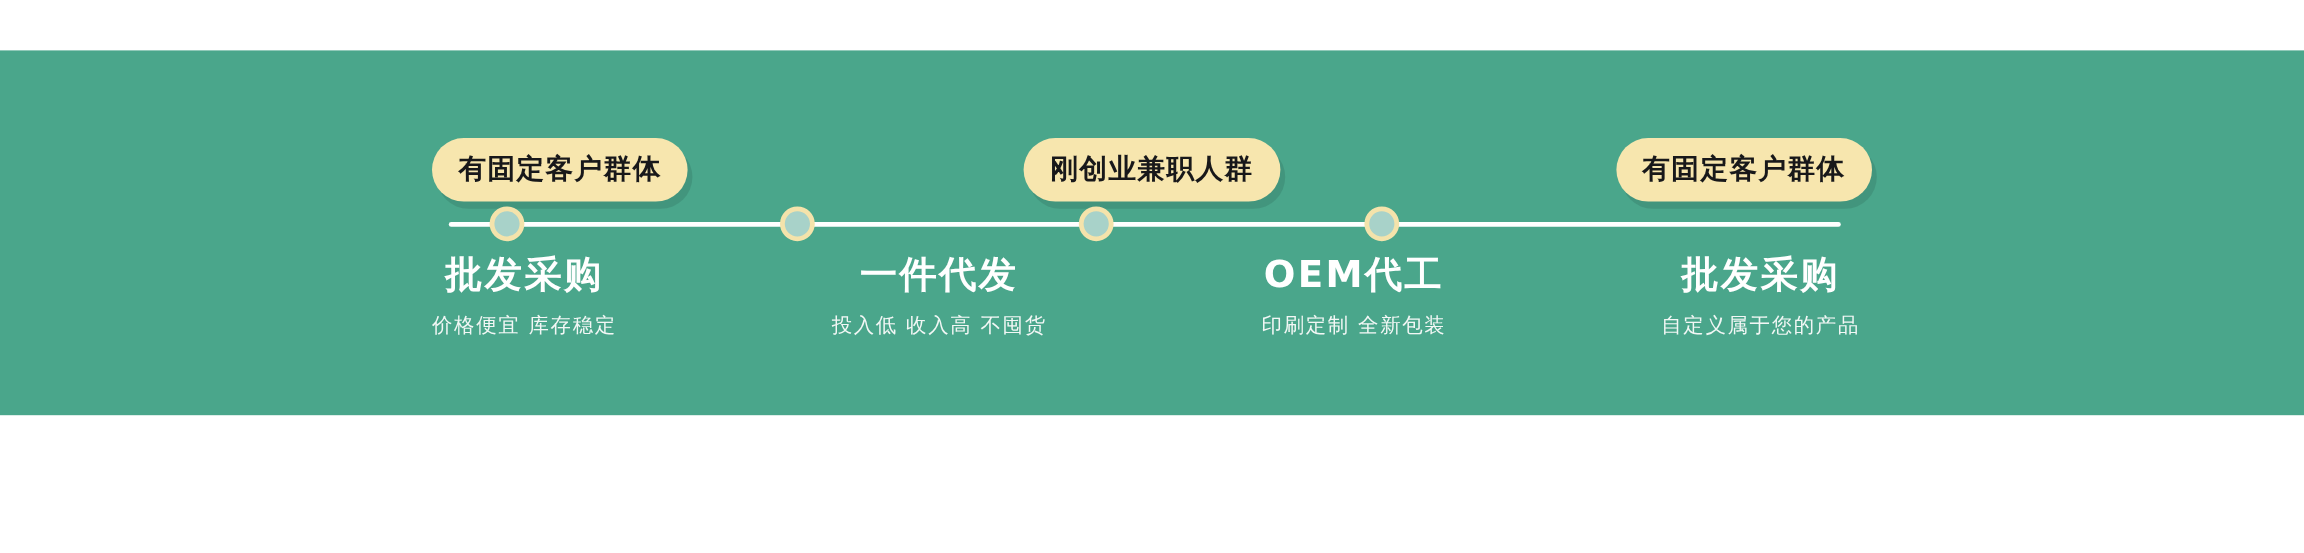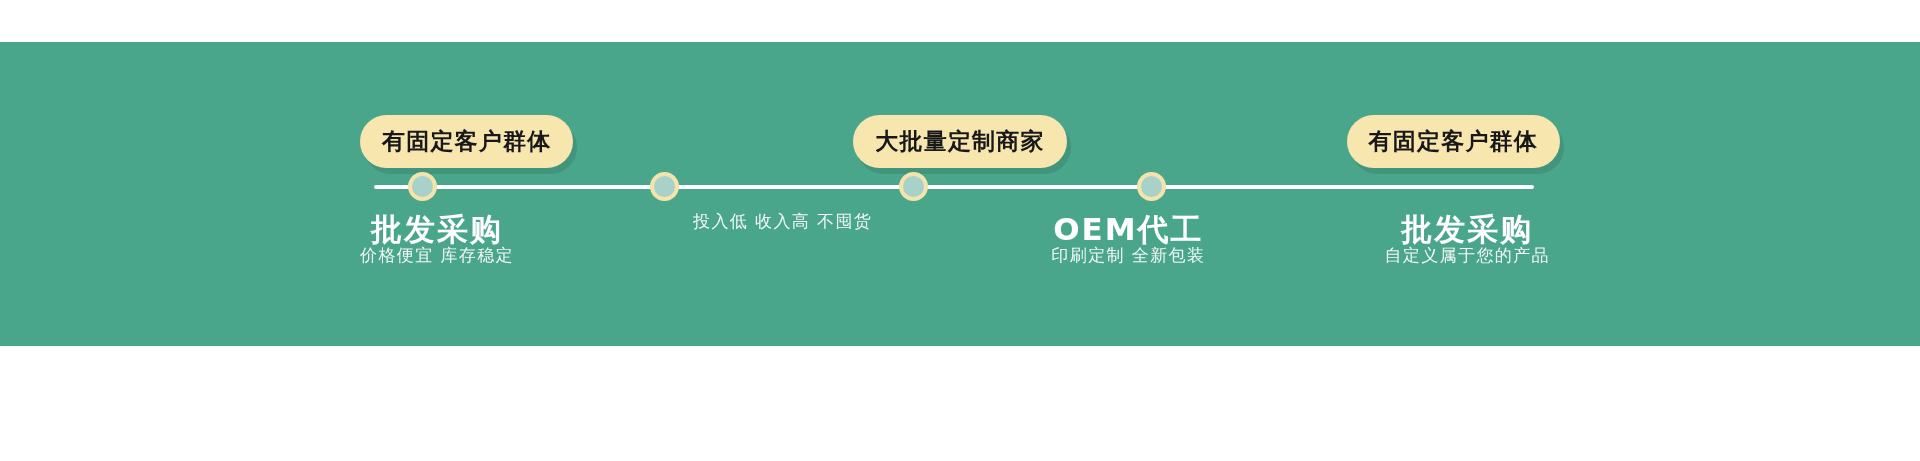--- a/index.html
+++ b/index.html
@@ -119,20 +119,21 @@
   .col-title {
     font-family: "DejaVu Sans", "Liberation Sans", sans-serif;
     font-size: 31px;
     font-weight: 700;
     color: #ffffff;
     letter-spacing: 2px;
     line-height: 1.1;
     white-space: nowrap;
   }
   .col-sub {
+    margin-top: 17px;
     font-family: "DejaVu Sans", "Liberation Sans", sans-serif;
     font-size: 17px;
     font-weight: 400;
     color: #f2f7f5;
     letter-spacing: 1.4px;
     line-height: 1.1;
     white-space: nowrap;
   }
 </style>
 </head>
@@ -140,41 +141,42 @@
 
 <div class="stage">
   <div class="banner">
     <div class="inner">
 
       <div class="pills">
         <div class="pill">
           <span class="pill-label">有固定客户群体</span>
         </div>
         <div class="pill">
-          <span class="pill-label">大批量定制商家</span>
+          <span class="pill-label">刚创业兼职人群</span>
         </div>
         <div class="pill">
           <span class="pill-label">有固定客户群体</span>
         </div>
       </div>
 
       <div class="timeline">
         <div class="timeline-line"></div>
         <div class="dot" style="left:4.2%"></div>
         <div class="dot" style="left:25.0%"></div>
         <div class="dot" style="left:46.5%"></div>
         <div class="dot" style="left:67.0%"></div>
       </div>
 
       <div class="columns">
         <div class="col">
           <div class="col-title">批发采购</div>
           <div class="col-sub">价格便宜 库存稳定</div>
         </div>
         <div class="col">
+          <div class="col-title">一件代发</div>
           <div class="col-sub">投入低 收入高 不囤货</div>
         </div>
         <div class="col">
           <div class="col-title">OEM代工</div>
           <div class="col-sub">印刷定制 全新包装</div>
         </div>
         <div class="col">
           <div class="col-title">批发采购</div>
           <div class="col-sub">自定义属于您的产品</div>
         </div>

